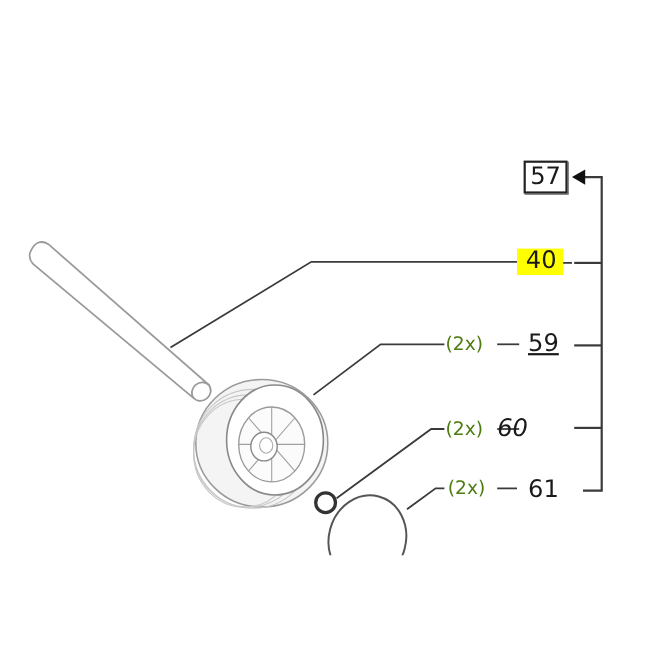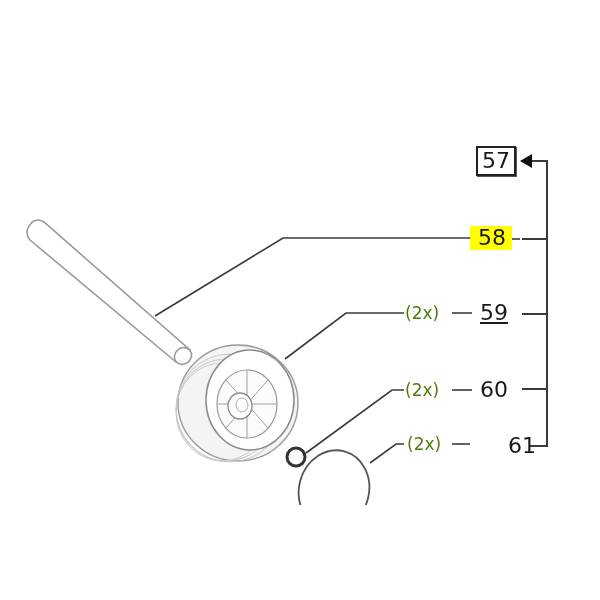--- a/index.html
+++ b/index.html
@@ -61,24 +61,24 @@
       <ellipse cx="242" cy="405" rx="6" ry="7" fill="#ffffff" stroke="#aaaaaa" stroke-width="1"></ellipse>
     </g>
 
     <ellipse cx="296" cy="457" rx="9" ry="9" fill="none" stroke="#333" stroke-width="3"></ellipse>
 
     <ellipse cx="334" cy="490" rx="35" ry="40" transform="rotate(15 334 490)" fill="none" stroke="#555" stroke-width="1.8"></ellipse>
   </svg>
 
   <div class="label num boxed" style="left:476px; top:146px;">57</div>
 
-  <div class="label num highlight" style="left:470px; top:226px;">58</div>
+  <div class="label num highlight" style="left:470px; top:226px;">40</div>
 
   <div class="label qty" style="left:405px; top:303px;">(2x)</div>
   <div class="label num" style="left:480px; top:301px;text-decoration:underline;">59</div>
 
   <div class="label qty" style="left:405px; top:380px;">(2x)</div>
-  <div class="label num" style="left:480px; top:378px;">60</div>
+  <div class="label num" style="left:452px; top:378px;font-style:italic;">60</div>
 
   <div class="label qty" style="left:407px; top:434px;">(2x)</div>
-  <div class="label num" style="left:480px; top:434px;margin-left:28px;">61</div>
+  <div class="label num" style="left:480px; top:434px;">61</div>
 
 </div>
 
 </body></html>

